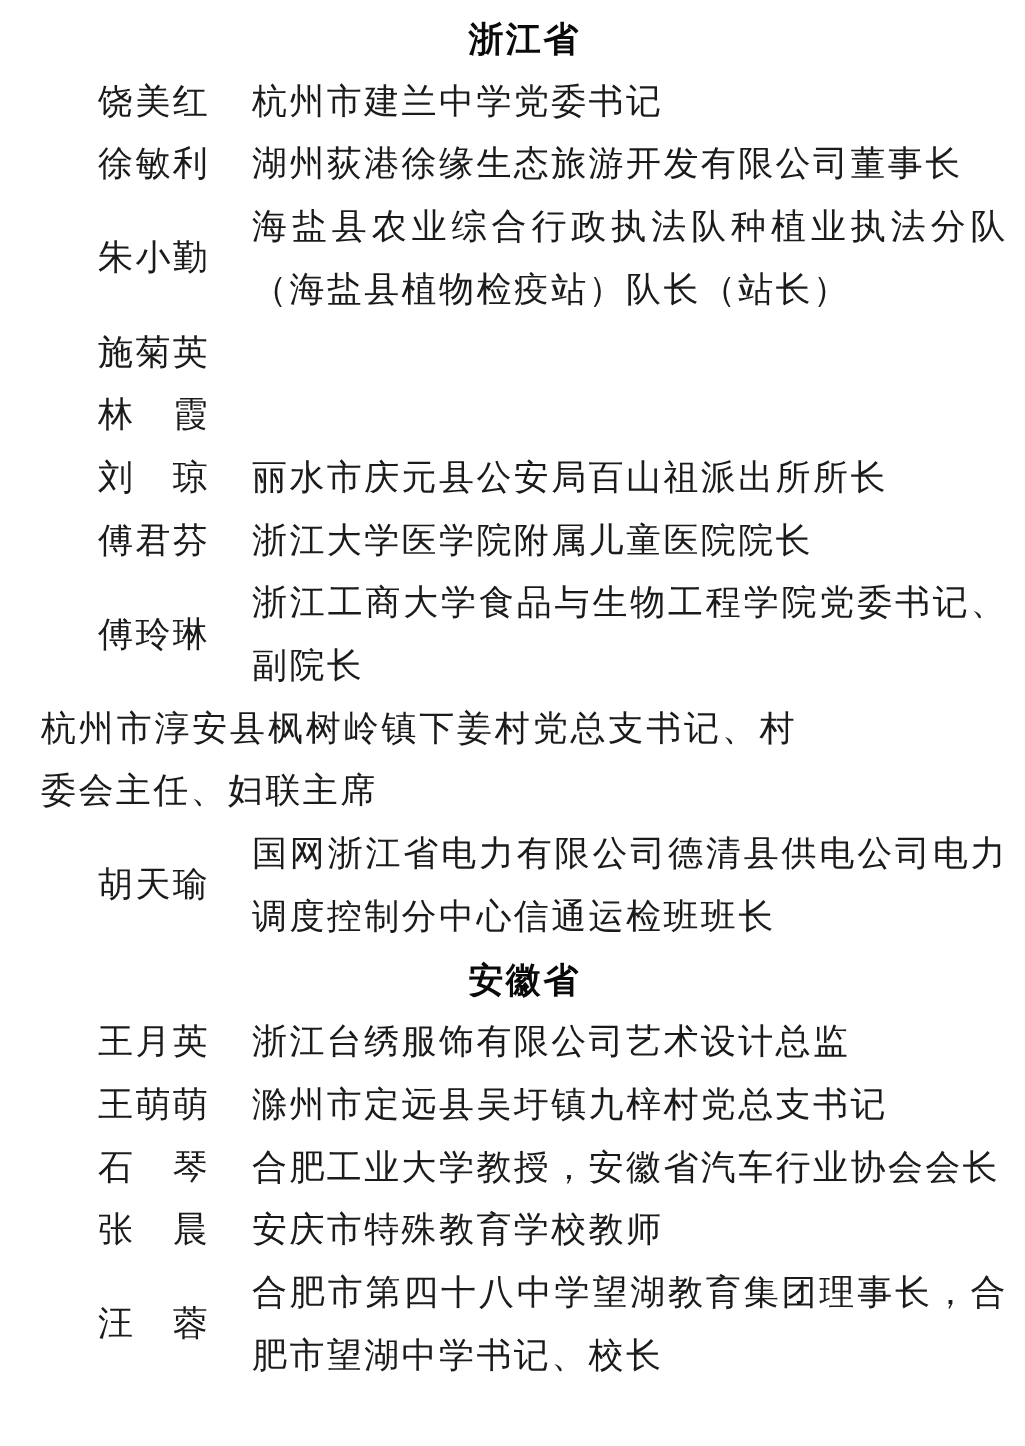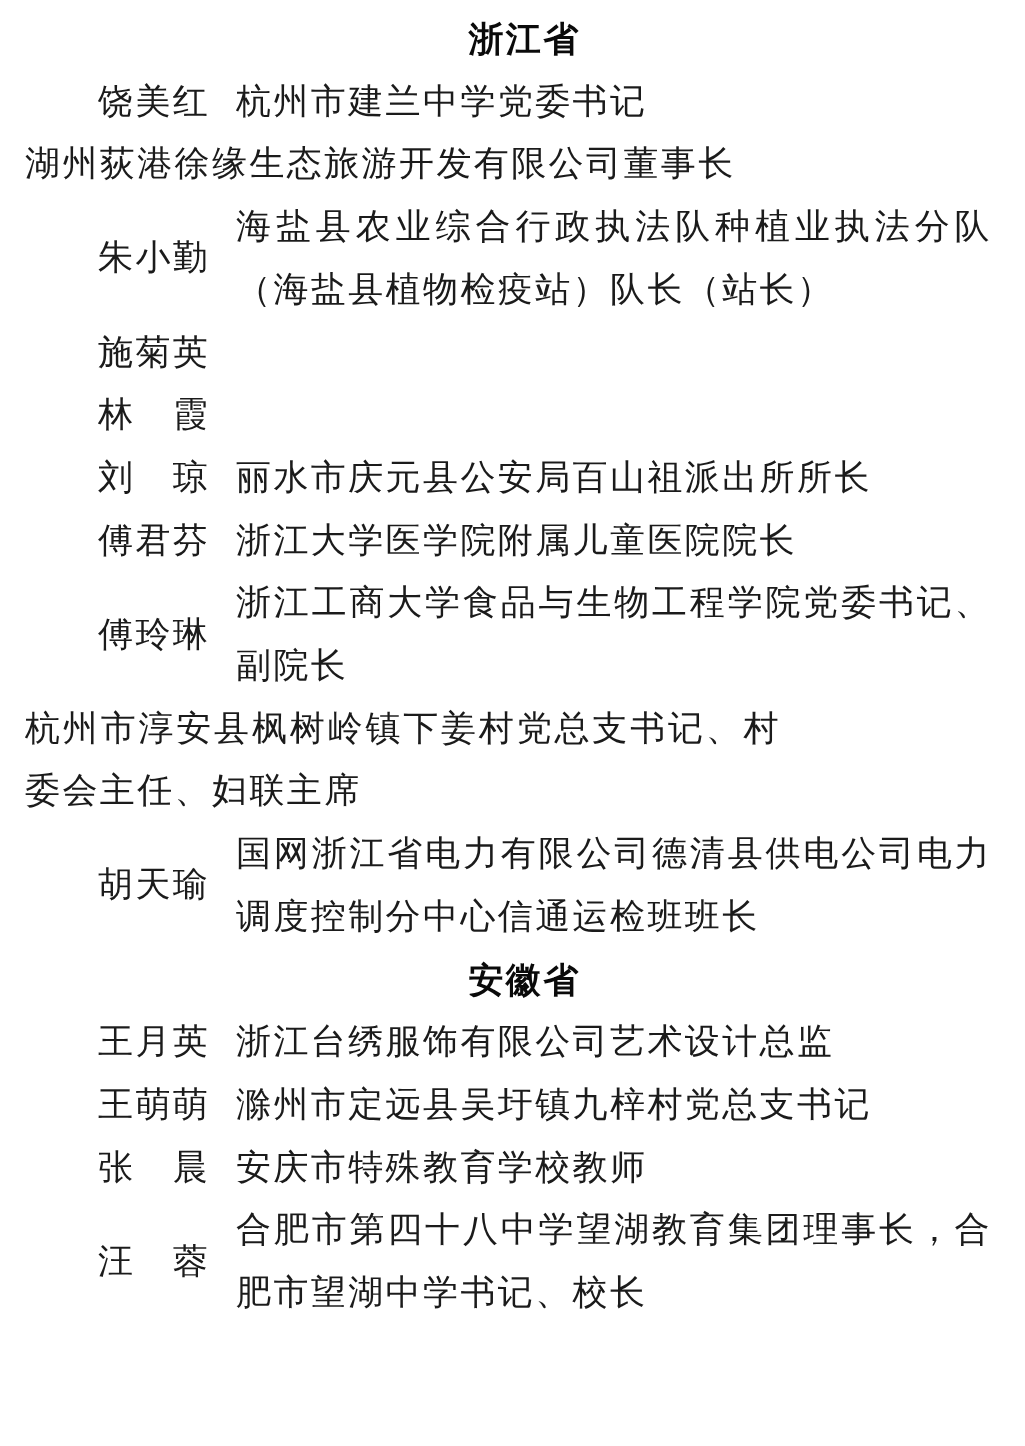--- a/index.html
+++ b/index.html
@@ -37,21 +37,21 @@
     width: 113px;
     margin-left: 98px;
     font-size: 35px;
     line-height: 62.7px;
     letter-spacing: 2.4px;
     white-space: nowrap;
   }
   .entry-title {
     flex: none;
     width: 756px;
-    margin-left: 25px;
+    margin-left: 41px;
     font-size: 35px;
     line-height: 62.7px;
     letter-spacing: 2.4px;
     text-align: justify;
     line-break: strict;
     overflow-wrap: break-word;
   }
 </style>
 </head>
 <body>
@@ -59,20 +59,21 @@
 <div class="doc">
   <div class="province-section">
     <div class="province-header">浙江省</div>
 
   <div class="entry">
     <div class="entry-name">饶美红</div>
     <div class="entry-title">杭州市建兰中学党委书记</div>
   </div>
 
   <div class="entry">
+    <div class="entry-name">徐敏利</div>
     <div class="entry-title">湖州荻港徐缘生态旅游开发有限公司董事长</div>
   </div>
 
   <div class="entry">
     <div class="entry-name">朱小勤</div>
     <div class="entry-title">海盐县农业综合行政执法队种植业执法分队（海盐县植物检疫站）队长（站长）</div>
   </div>
 
   <div class="entry">
     <div class="entry-name">施菊英</div>
@@ -114,20 +115,24 @@
   <div class="entry">
     <div class="entry-name">王月英</div>
     <div class="entry-title">浙江台绣服饰有限公司艺术设计总监</div>
   </div>
 
   <div class="entry">
     <div class="entry-name">王萌萌</div>
     <div class="entry-title">滁州市定远县吴圩镇九梓村党总支书记</div>
   </div>
 
+  <div class="entry">
+    <div class="entry-name">石　琴</div>
+    <div class="entry-title">合肥工业大学教授，安徽省汽车行业协会会长</div>
+  </div>
 
   <div class="entry">
     <div class="entry-name">张　晨</div>
     <div class="entry-title">安庆市特殊教育学校教师</div>
   </div>
 
   <div class="entry">
     <div class="entry-name">汪　蓉</div>
     <div class="entry-title">合肥市第四十八中学望湖教育集团理事长，合肥市望湖中学书记、校长</div>
   </div>

